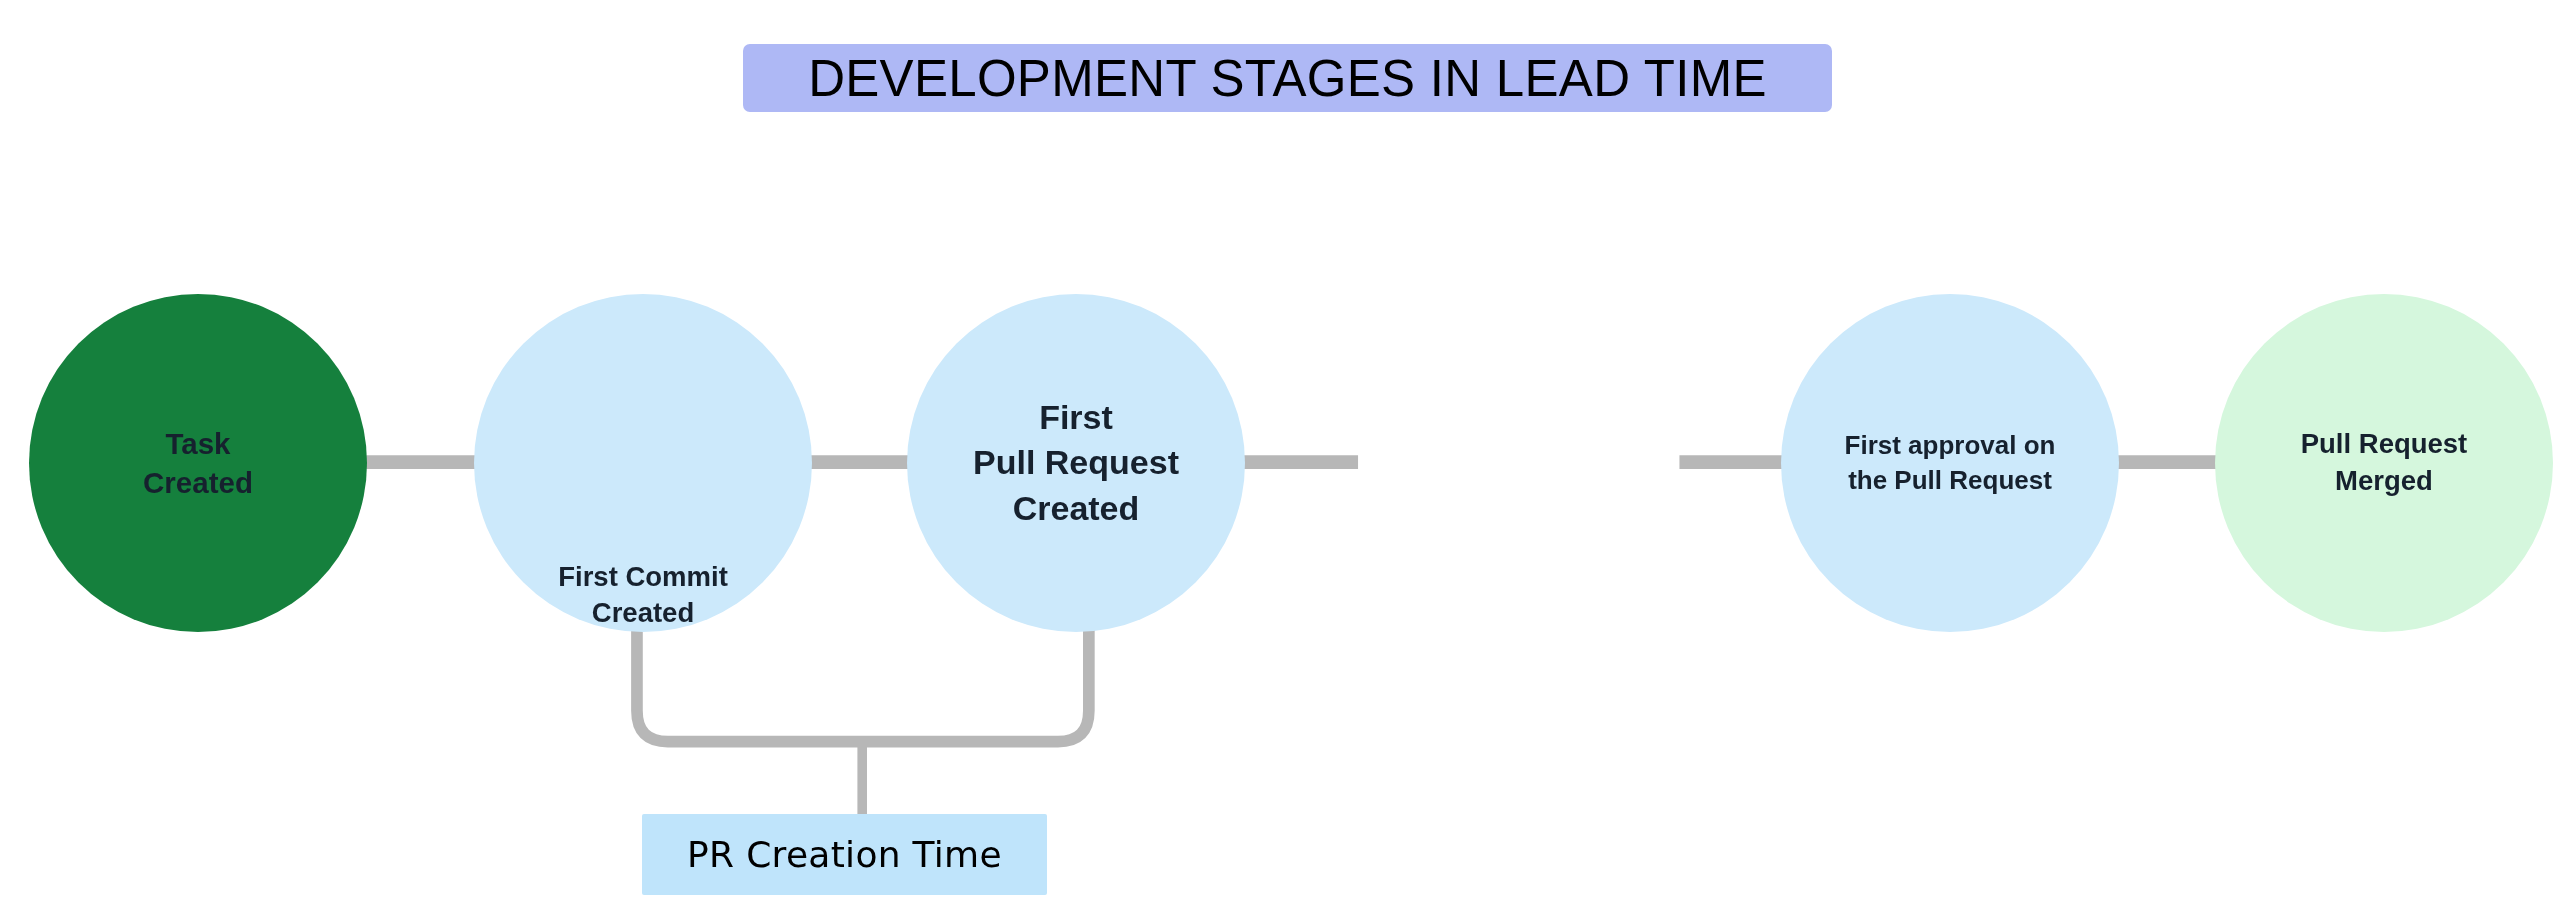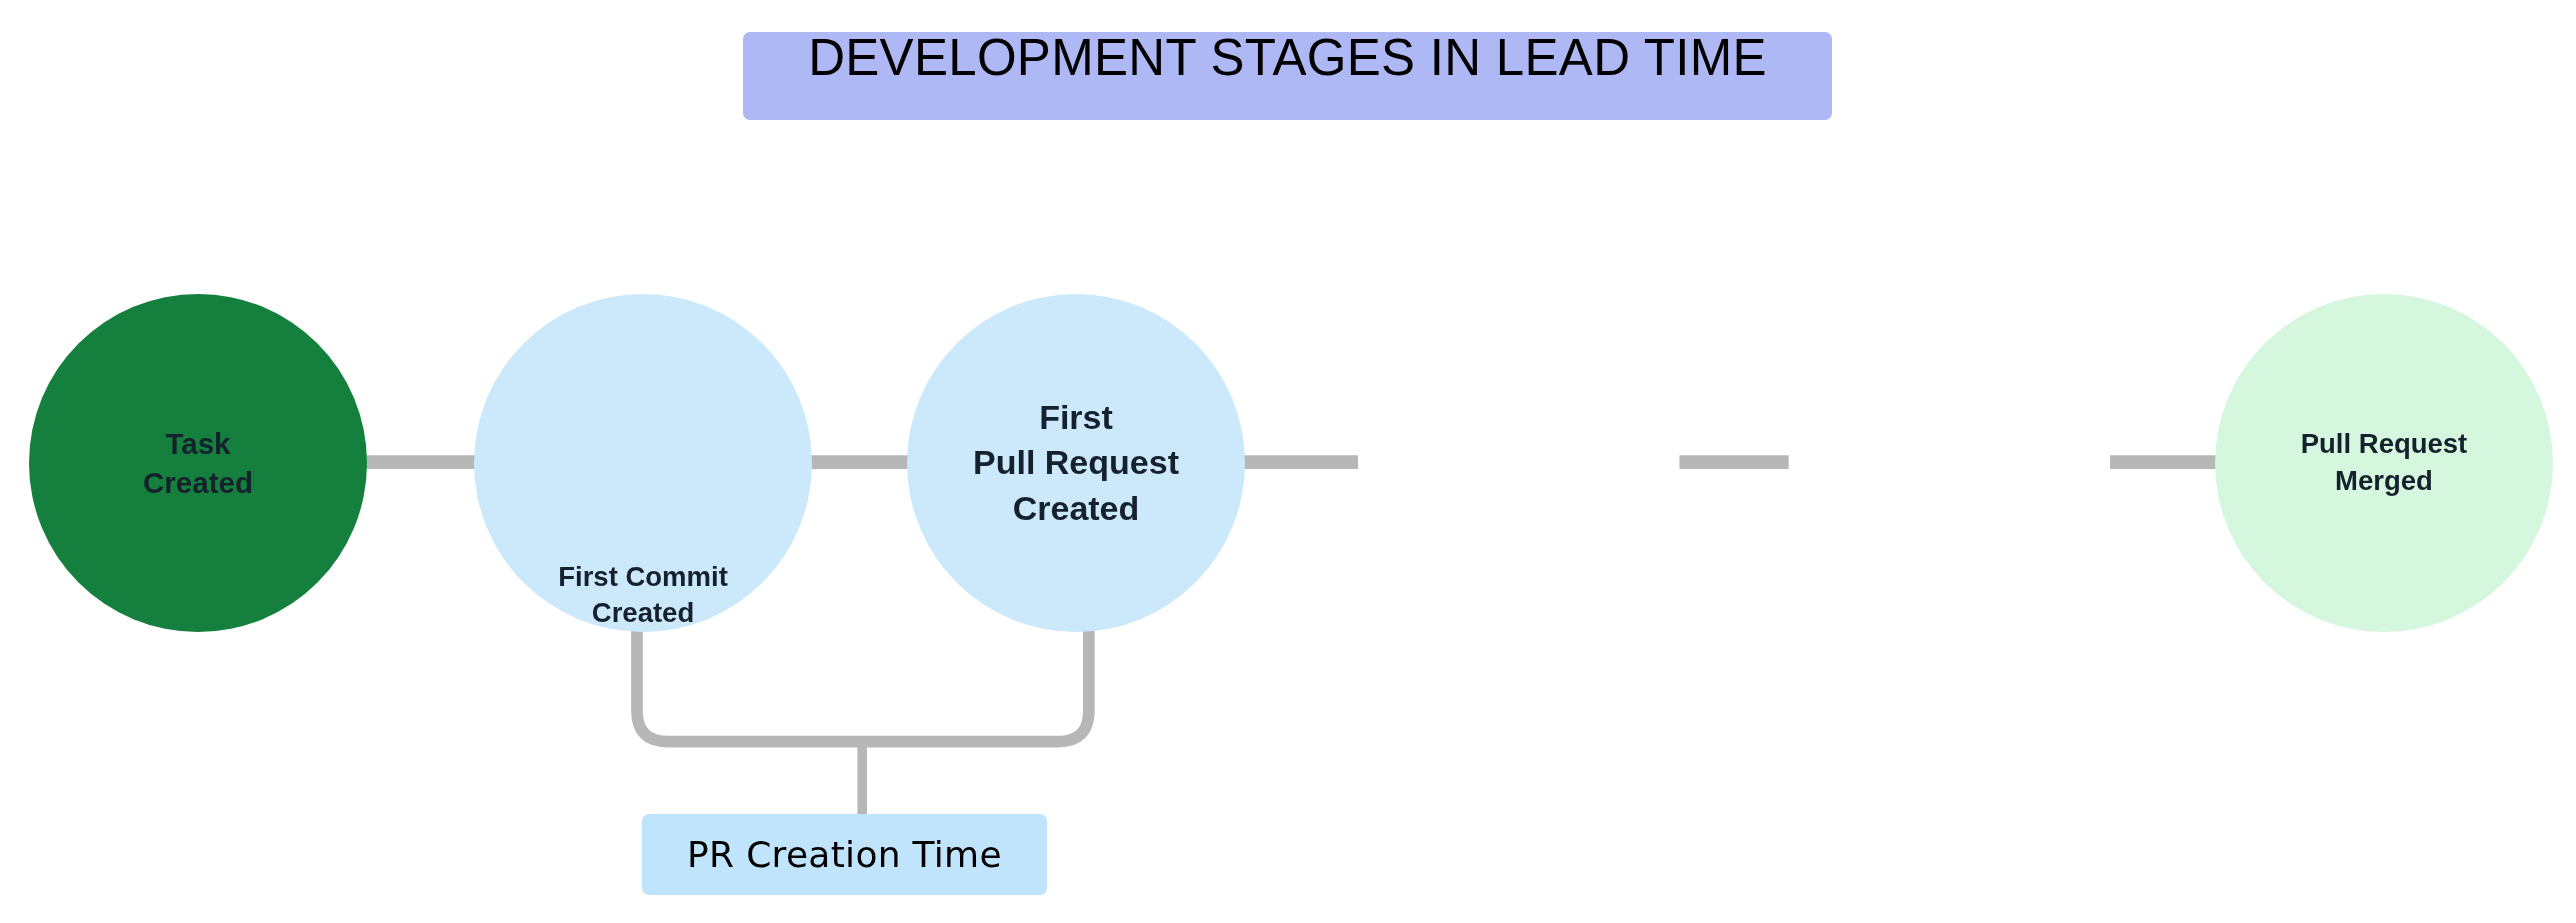--- a/index.html
+++ b/index.html
@@ -19,27 +19,27 @@
     position: absolute;
     left: 0; top: 0;
     width: 2576px;
     height: 923px;
   }
 
   
   .title-box {
     position: absolute;
     left: 743px;
-    top: 32px;
+    top: 44px;
     width: 1089px;
-    height: 88px;
+    height: 68px;
     background: #aeb8f5;
     border-radius: 6.9px;
     display: flex;
-    align-items: flex-start;
+    align-items: center;
     justify-content: center;
     box-sizing: border-box;
   }
   .title-text {
     font-family: "Liberation Sans", sans-serif;
     font-size: 51px;
     font-weight: 400;
     color: #000000;
     letter-spacing: 0.3px;
     white-space: nowrap;
@@ -89,21 +89,21 @@
   .node-6 .node-label { font-size: 27.5px; }
 
   
   .annotation-box {
     position: absolute;
     left: 642px;
     top: 814px;
     width: 405px;
     height: 81px;
     background: #bfe4fb;
-    border-radius: 7px;
+    border-radius: 2px;
     display: flex;
     align-items: center;
     justify-content: center;
     box-sizing: border-box;
   }
   .annotation-text {
     font-family: "DejaVu Sans", sans-serif;
     font-size: 36px;
     font-weight: 400;
     color: #000000;
@@ -139,20 +139,24 @@
   </div>
   <div class="node node-2">
     <span class="node-label">First Commit
 Created</span>
   </div>
   <div class="node node-3">
     <span class="node-label">First
 Pull Request
 Created</span>
   </div>
+  <div class="node node-5">
+    <span class="node-label">First approval on
+the Pull Request</span>
+  </div>
   <div class="node node-6">
     <span class="node-label">Pull Request
 Merged</span>
   </div>
 
   <div class="annotation-box">
     <span class="annotation-text">PR Creation Time</span>
   </div>
 
 </div>

